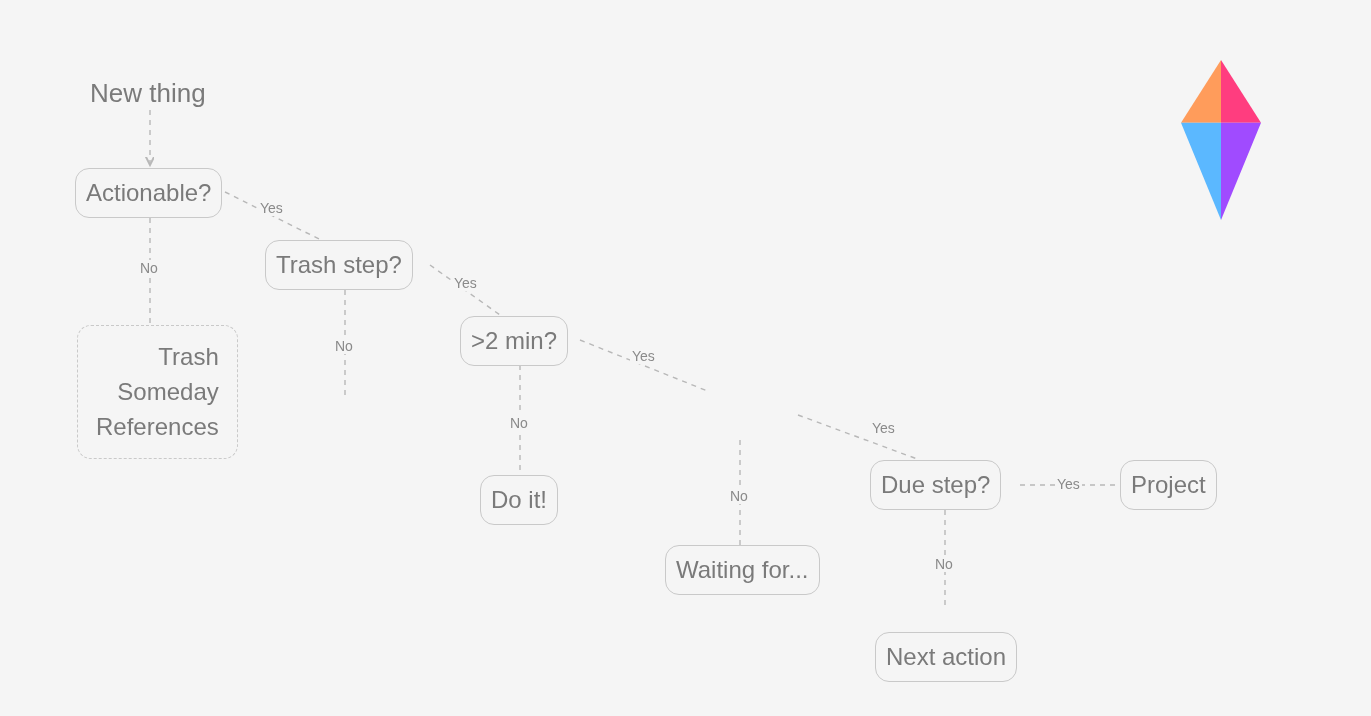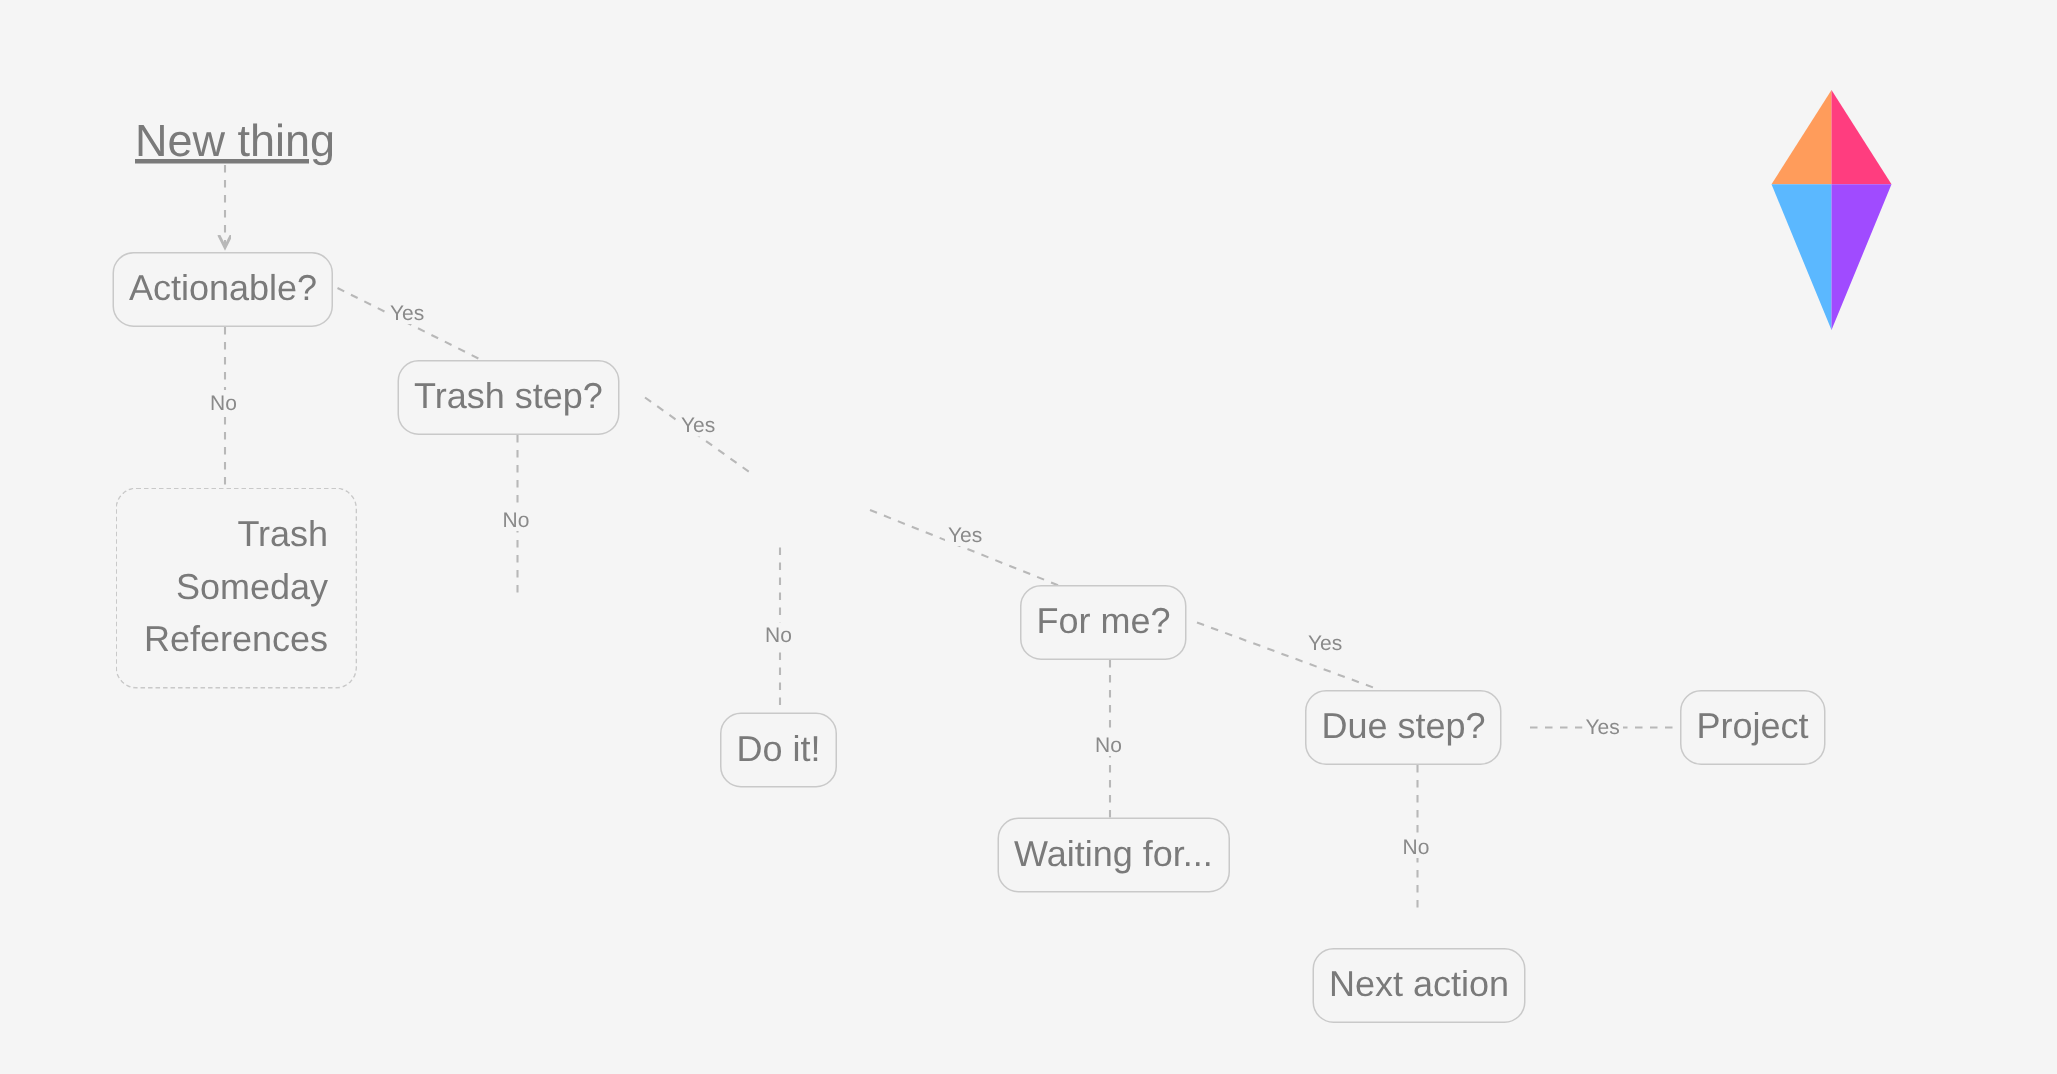--- a/index.html
+++ b/index.html
@@ -25,22 +25,21 @@
     font-size: 24px;
     line-height: 1;
     padding: 12px 10px;
     white-space: nowrap;
     color: #7a7a7a;
   }
   .node.start {
     border: none;
     background: transparent;
     padding: 0;
-    font-size: 30px;
-    text-decoration: underline;
+    font-size: 26px;
   }
   .node.dashed {
     border-style: dashed;
     text-align: right;
     padding: 14px 18px;
   }
   .dashed div {
     font-size: 24px;
     line-height: 1.45;
   }
@@ -119,27 +118,27 @@
     <div>Someday</div>
     <div>References</div>
   </div>
 
   <div class="node" style="left:265px; top:240px;">Trash step?</div>
 
   <div class="label" style="left:452px; top:275px;">Yes</div>
   <div class="label" style="left:333px; top:338px;">No</div>
 
 
+  <div class="node" style="left:460px; top:316px;">&gt;2 min?</div>
 
   <div class="label" style="left:630px; top:348px;">Yes</div>
   <div class="label" style="left:508px; top:415px;">No</div>
 
   <div class="node" style="left:480px; top:475px;">Do it!</div>
 
-  <div class="node" style="left:680px; top:390px;">For me?</div>
 
   <div class="label" style="left:870px; top:420px;">Yes</div>
   <div class="label" style="left:728px; top:488px;">No</div>
 
   <div class="node" style="left:665px; top:545px;">Waiting for...</div>
 
   <div class="node" style="left:870px; top:460px;">Due step?</div>
 
   <div class="label" style="left:1055px; top:476px;">Yes</div>
   <div class="label" style="left:933px; top:556px;">No</div>

